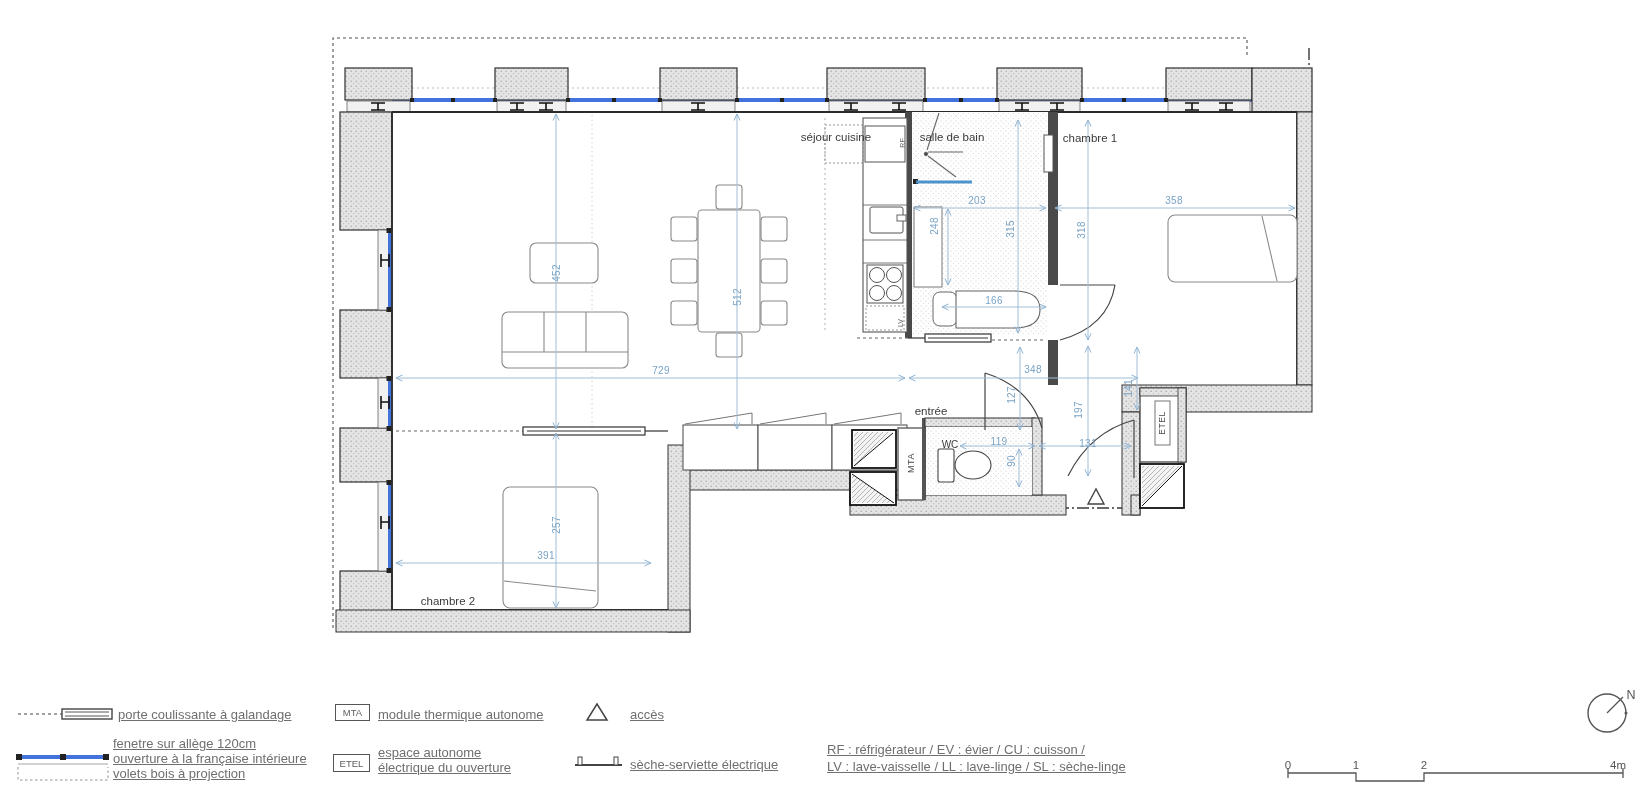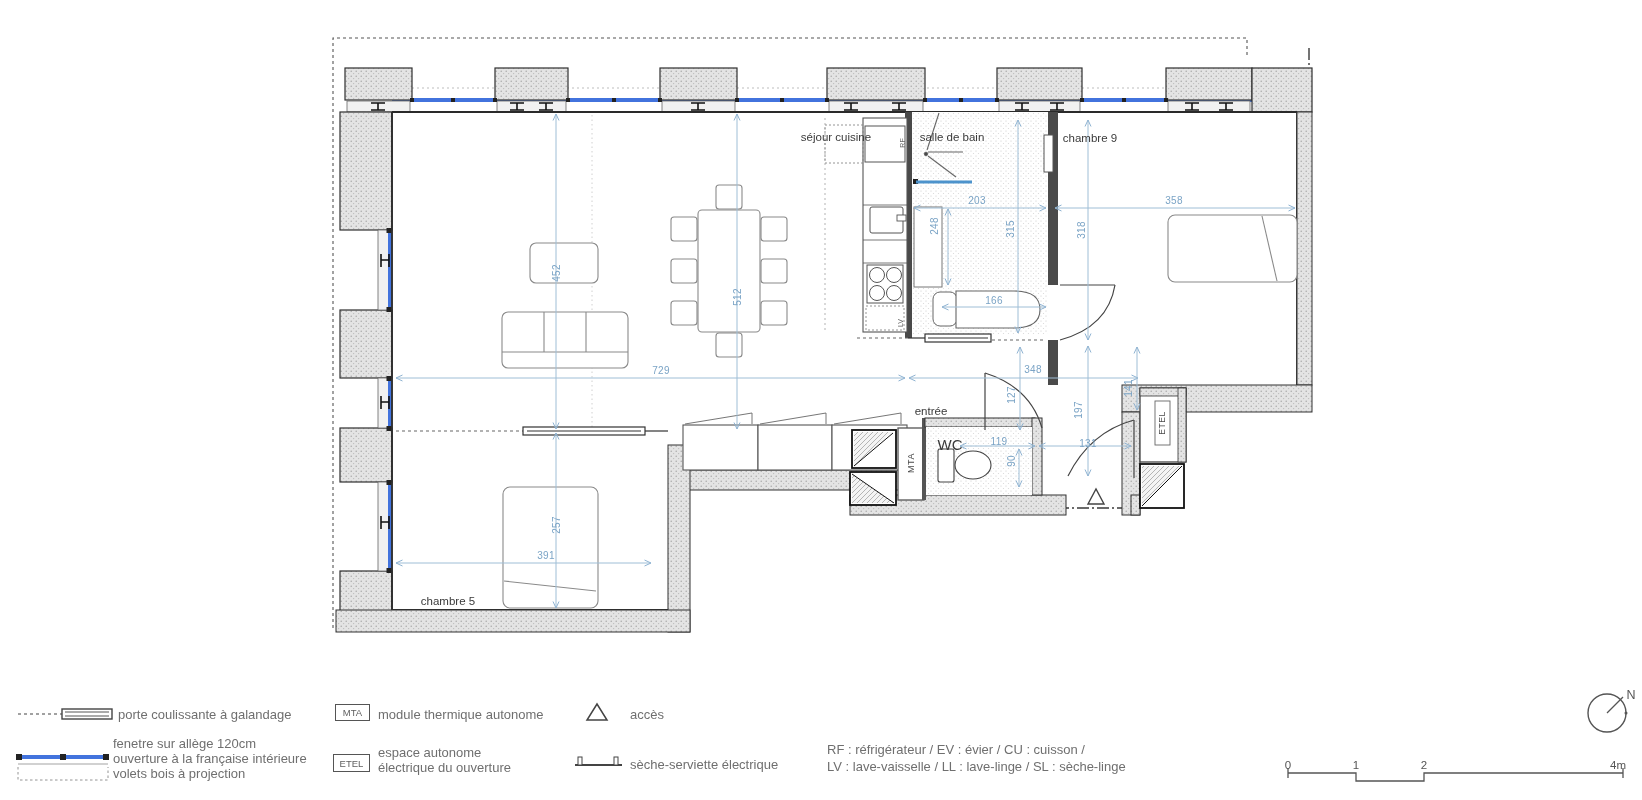--- a/index.html
+++ b/index.html
@@ -4,24 +4,24 @@
 <style>
   html,body{margin:0;padding:0;background:#fff;}
   #canvas{position:relative;width:1642px;height:800px;background:#ffffff;overflow:hidden;
           font-family:"Liberation Sans",sans-serif;}
   svg{position:absolute;left:0;top:0;}
   .lbl{position:absolute;white-space:nowrap;font-family:"Liberation Sans",sans-serif;}
   .ctr{transform:translate(-50%,-50%);}
   .rot{transform:translate(-50%,-50%) rotate(-90deg);}
   .dim{font-size:10px;color:#7ba4c6;letter-spacing:0.3px;}
   .room{font-size:11.5px;color:#3a3a3a;}
-  .small-room{font-size:15px;color:#3a3a3a;}
+  .small-room{font-size:10px;color:#3a3a3a;}
   .planlbl{font-size:9px;color:#4a4a4a;letter-spacing:0.5px;}
   .tiny{font-size:7px;color:#666;}
-  .leg{font-size:13px;color:#6f6f6f;}
+  .leg{font-size:13px;color:#6f6f6f;text-decoration:underline;}
   .num{font-size:11.5px;color:#555;}
   .keybox{position:absolute;border:1.3px solid #555;color:#606060;font-size:9.5px;
           display:flex;align-items:center;justify-content:center;background:#fff;}
 </style>
 </head>
 <body>
 
 <div id="canvas">
 
 <svg width="1642" height="800" viewBox="0 0 1642 800">
@@ -345,22 +345,22 @@
 
   <g stroke="#555" fill="none">
     <circle cx="1607" cy="713" r="19" stroke-width="1.4"></circle>
     <line x1="1607" y1="713" x2="1623" y2="697" stroke-width="1.2"></line>
     <circle cx="1626" cy="713" r="1.5" fill="#555" stroke="none"></circle>
   </g>
 </svg>
 
 <div class="lbl room ctr" style="left:836px;top:137px">séjour cuisine</div>
 <div class="lbl room ctr" style="left:952px;top:137px">salle de bain</div>
-<div class="lbl room ctr" style="left:1090px;top:138px">chambre 9</div>
-<div class="lbl room ctr" style="left:448px;top:601px">chambre 5</div>
+<div class="lbl room ctr" style="left:1090px;top:138px">chambre 1</div>
+<div class="lbl room ctr" style="left:448px;top:601px">chambre 2</div>
 <div class="lbl room ctr" style="left:931px;top:411px">entrée</div>
 <div class="lbl small-room ctr" style="left:950px;top:444px">WC</div>
 
 <div class="lbl planlbl rot" style="left:911px;top:463px">MTA</div>
 <div class="lbl planlbl rot" style="left:1162px;top:423px;font-size:8.5px">ETEL</div>
 <div class="lbl tiny rot" style="left:902px;top:143px">RF</div>
 <div class="lbl tiny rot" style="left:900px;top:323px">LV</div>
 
 <div class="lbl dim rot" style="left:556px;top:273px">452</div>
 <div class="lbl dim rot" style="left:737px;top:297px">512</div>

